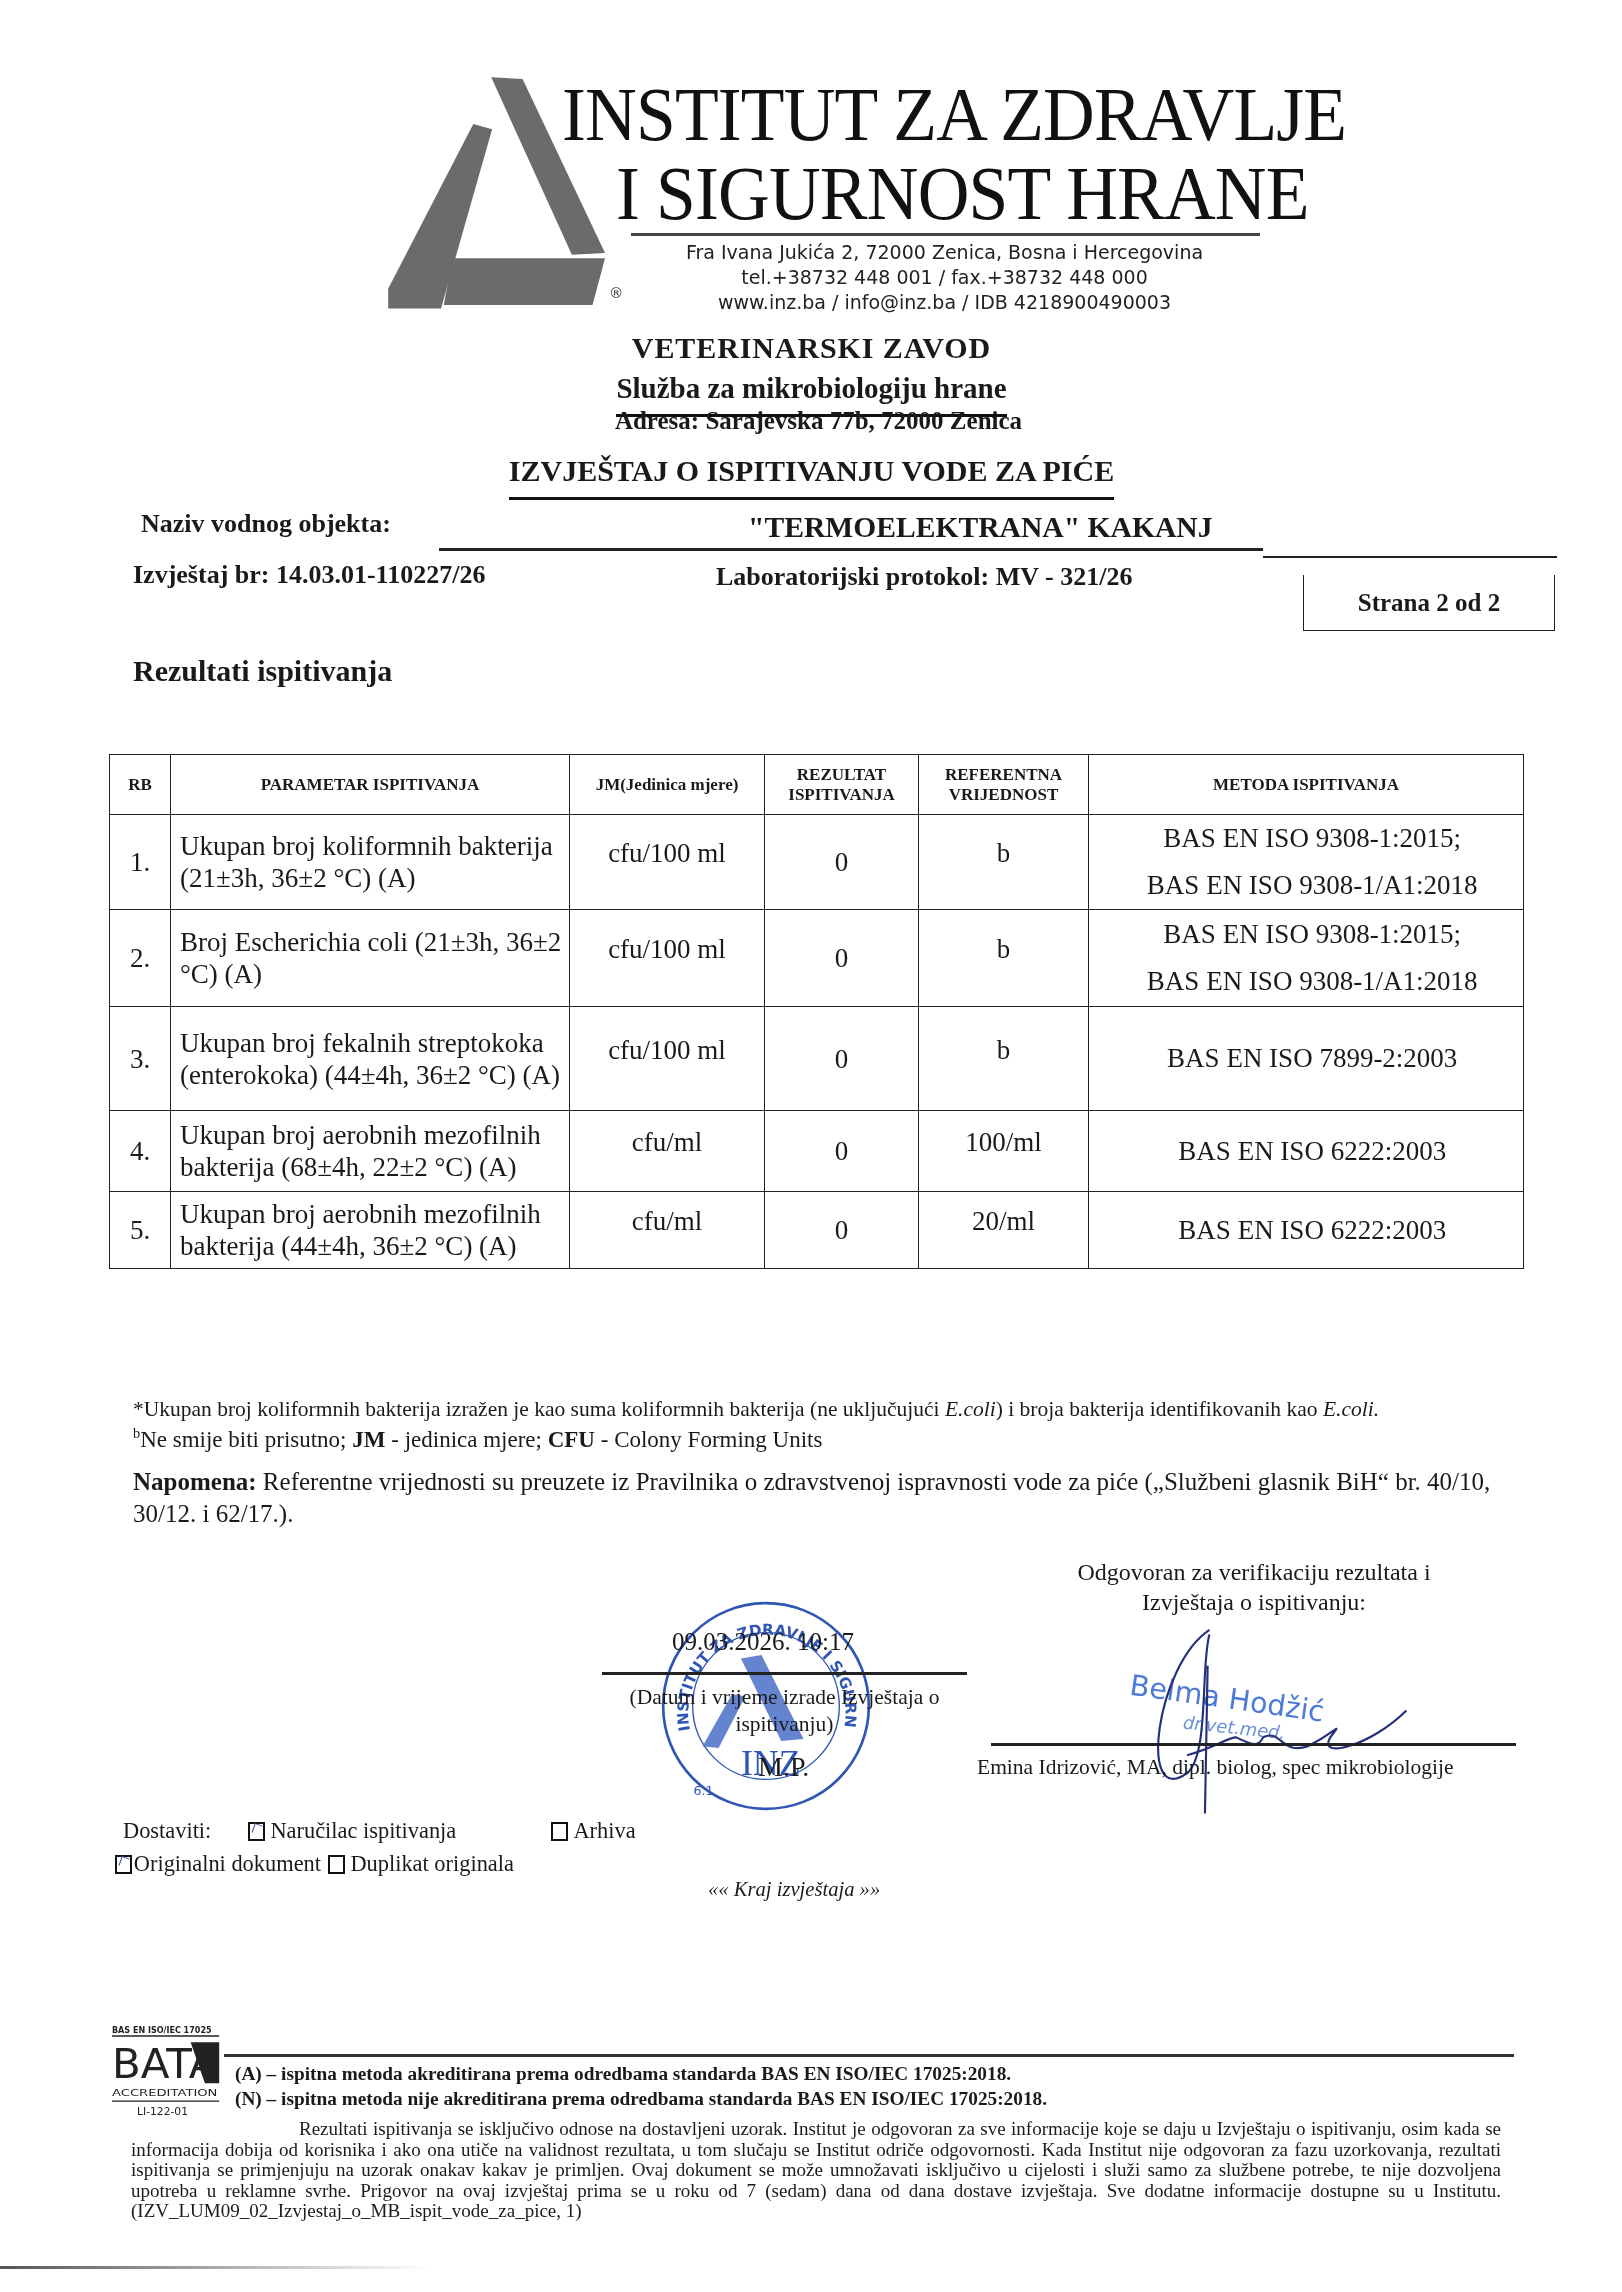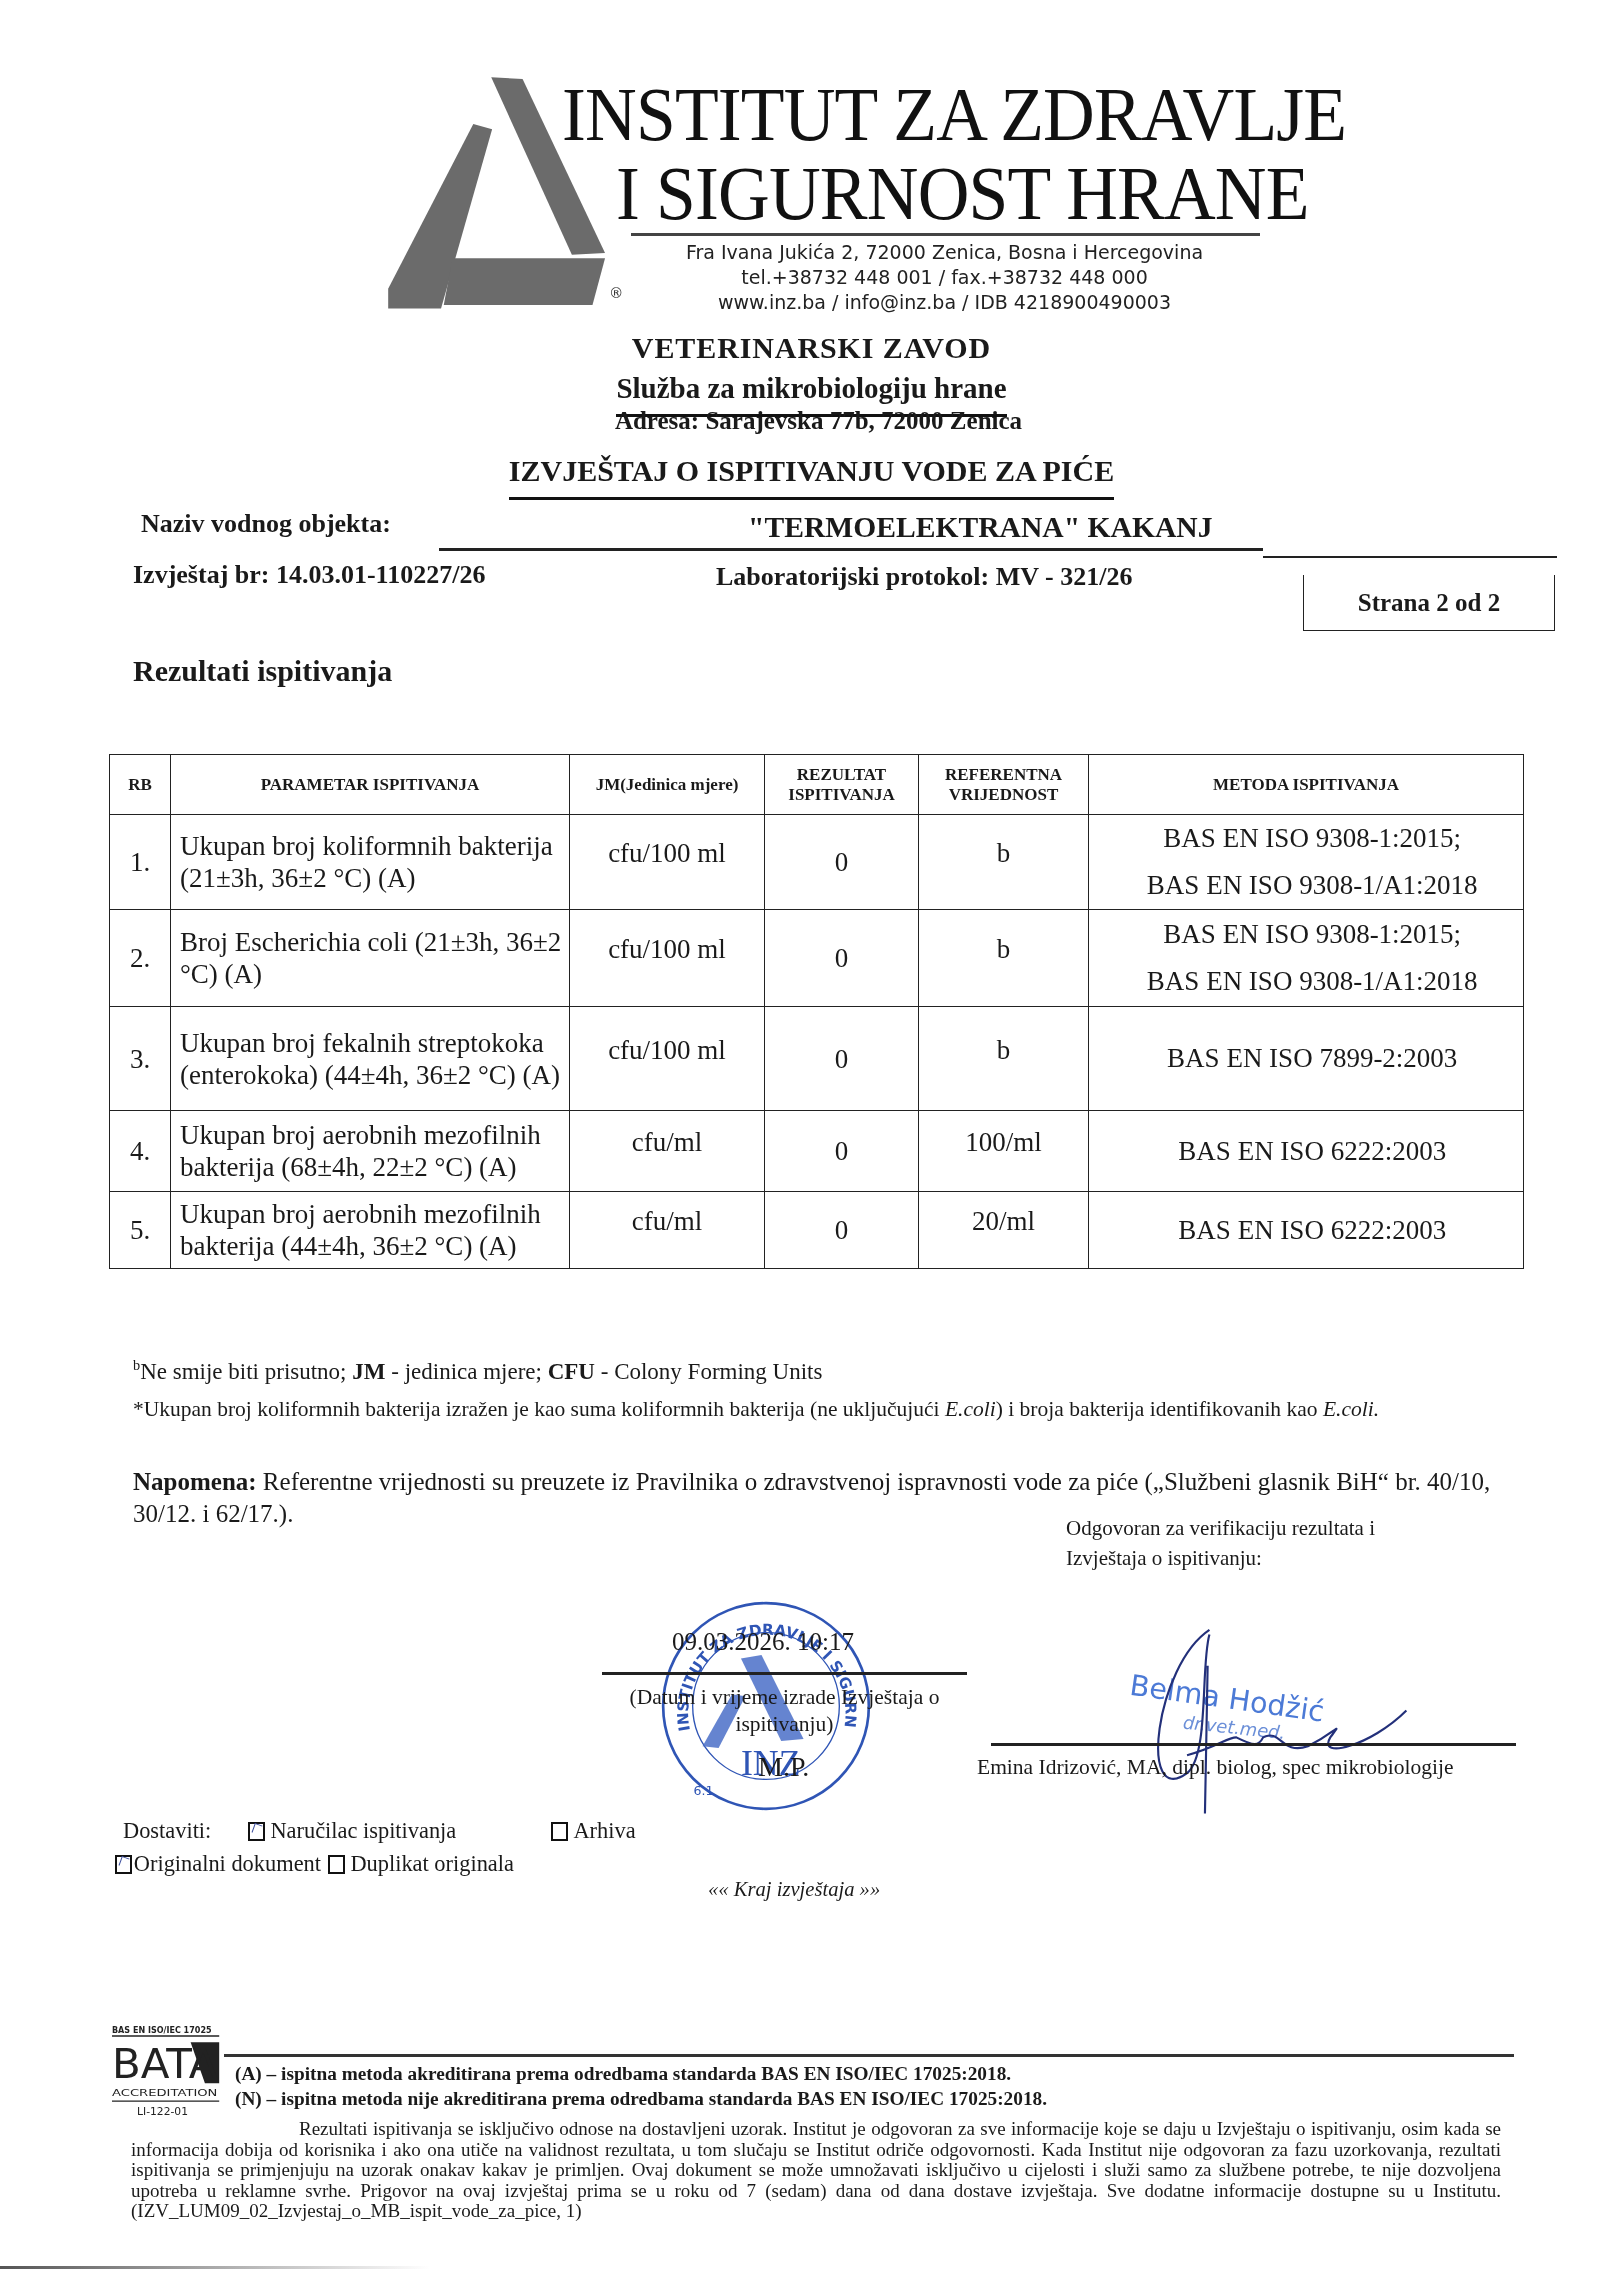--- a/index.html
+++ b/index.html
@@ -31,21 +31,21 @@
   #results-table td { font-size:27px; line-height:32px; vertical-align:middle; text-align:center; }
   #results-table td.rb { font-size:27px; }
   #results-table td.param { text-align:left; padding-left:9px; padding-right:5.4px; }
   #results-table td.metoda { text-align:center; padding-left:12.5px; line-height:47px; }
   .r1 td { height:91px; } .r2 td { height:96px; } .r3 td { height:103px; } .r4 td { height:80px; } .r5 td { height:76px; }
   .shift-up { position:relative; top:-9px; }
   
   .note { left:133px; font-size:25px; line-height:30px; width:1388px; }
   .note sup { font-size:14.3px; }
   
-  .sig-label { left:1066px; top:1514px; width:376px; text-align:left; font-size:21px; line-height:29.6px; }
+  .sig-label { left:1066px; top:1558px; width:376px; text-align:center; font-size:24px; line-height:29.6px; }
   .date-line { left:602px; top:1672px; width:365px; height:2.7px; background:#222; }
   .date-val { left:672px; top:1628px; font-size:25px; }
   .date-lbl { left:602px; top:1684px; width:365px; text-align:center; font-size:21.5px; line-height:27px; }
   .mp { left:758px; top:1751px; font-size:28px; }
   .sig-line { left:991px; top:1743px; width:525px; height:2.7px; background:#222; }
   .signer { left:977px; top:1755px; font-size:21.5px; white-space:nowrap;text-align:right; }
   #stamp { left:656px; top:1596px; width:220px; height:220px; }
   #signature { left:1102px; top:1612px; width:376px; height:206px; }
   
   .dost { font-size:22.4px; white-space:nowrap; display:flex; align-items:center; }
@@ -161,21 +161,21 @@
       <td><span class="shift-up">cfu/ml</span></td>
       <td>0</td>
       <td><span class="shift-up">20/ml</span></td>
       <td class="metoda">
         <div>BAS EN ISO 6222:2003</div>
       </td>
     </tr>
   </tbody>
 </table>
 
-<div class="abs note" style="top:1350px; font-size:23px;"><sup>b</sup><span>Ne smije biti prisutno; </span><b>JM</b><span> - jedinica mjere; </span><b>CFU</b><span> - Colony Forming Units</span></div>
+<div class="abs note" style="top:1418px; font-size:23px;"><sup>b</sup><span>Ne smije biti prisutno; </span><b>JM</b><span> - jedinica mjere; </span><b>CFU</b><span> - Colony Forming Units</span></div>
 <div class="abs note" style="top:1397px; font-size:21.5px; line-height:25px;"><span>*Ukupan broj koliformnih bakterija izražen je kao suma koliformnih bakterija (ne uključujući </span><i>E.coli</i><span>) i broja bakterija identifikovanih kao </span><i>E.coli.</i></div>
 <div class="abs note" style="top:1466px; font-size:25px; line-height:32px;"><b>Napomena:</b><span> Referentne vrijednosti su preuzete iz Pravilnika o zdravstvenoj ispravnosti vode za piće („Službeni glasnik BiH“ br. 40/10, 30/12. i 62/17.).</span></div>
 
 <div class="abs sig-label">
   <div>Odgovoran za verifikaciju rezultata i</div>
   <div>Izvještaja o ispitivanju:</div>
 </div>
 
 <svg id="stamp" class="abs" viewBox="0 0 246 246">
   <defs>

